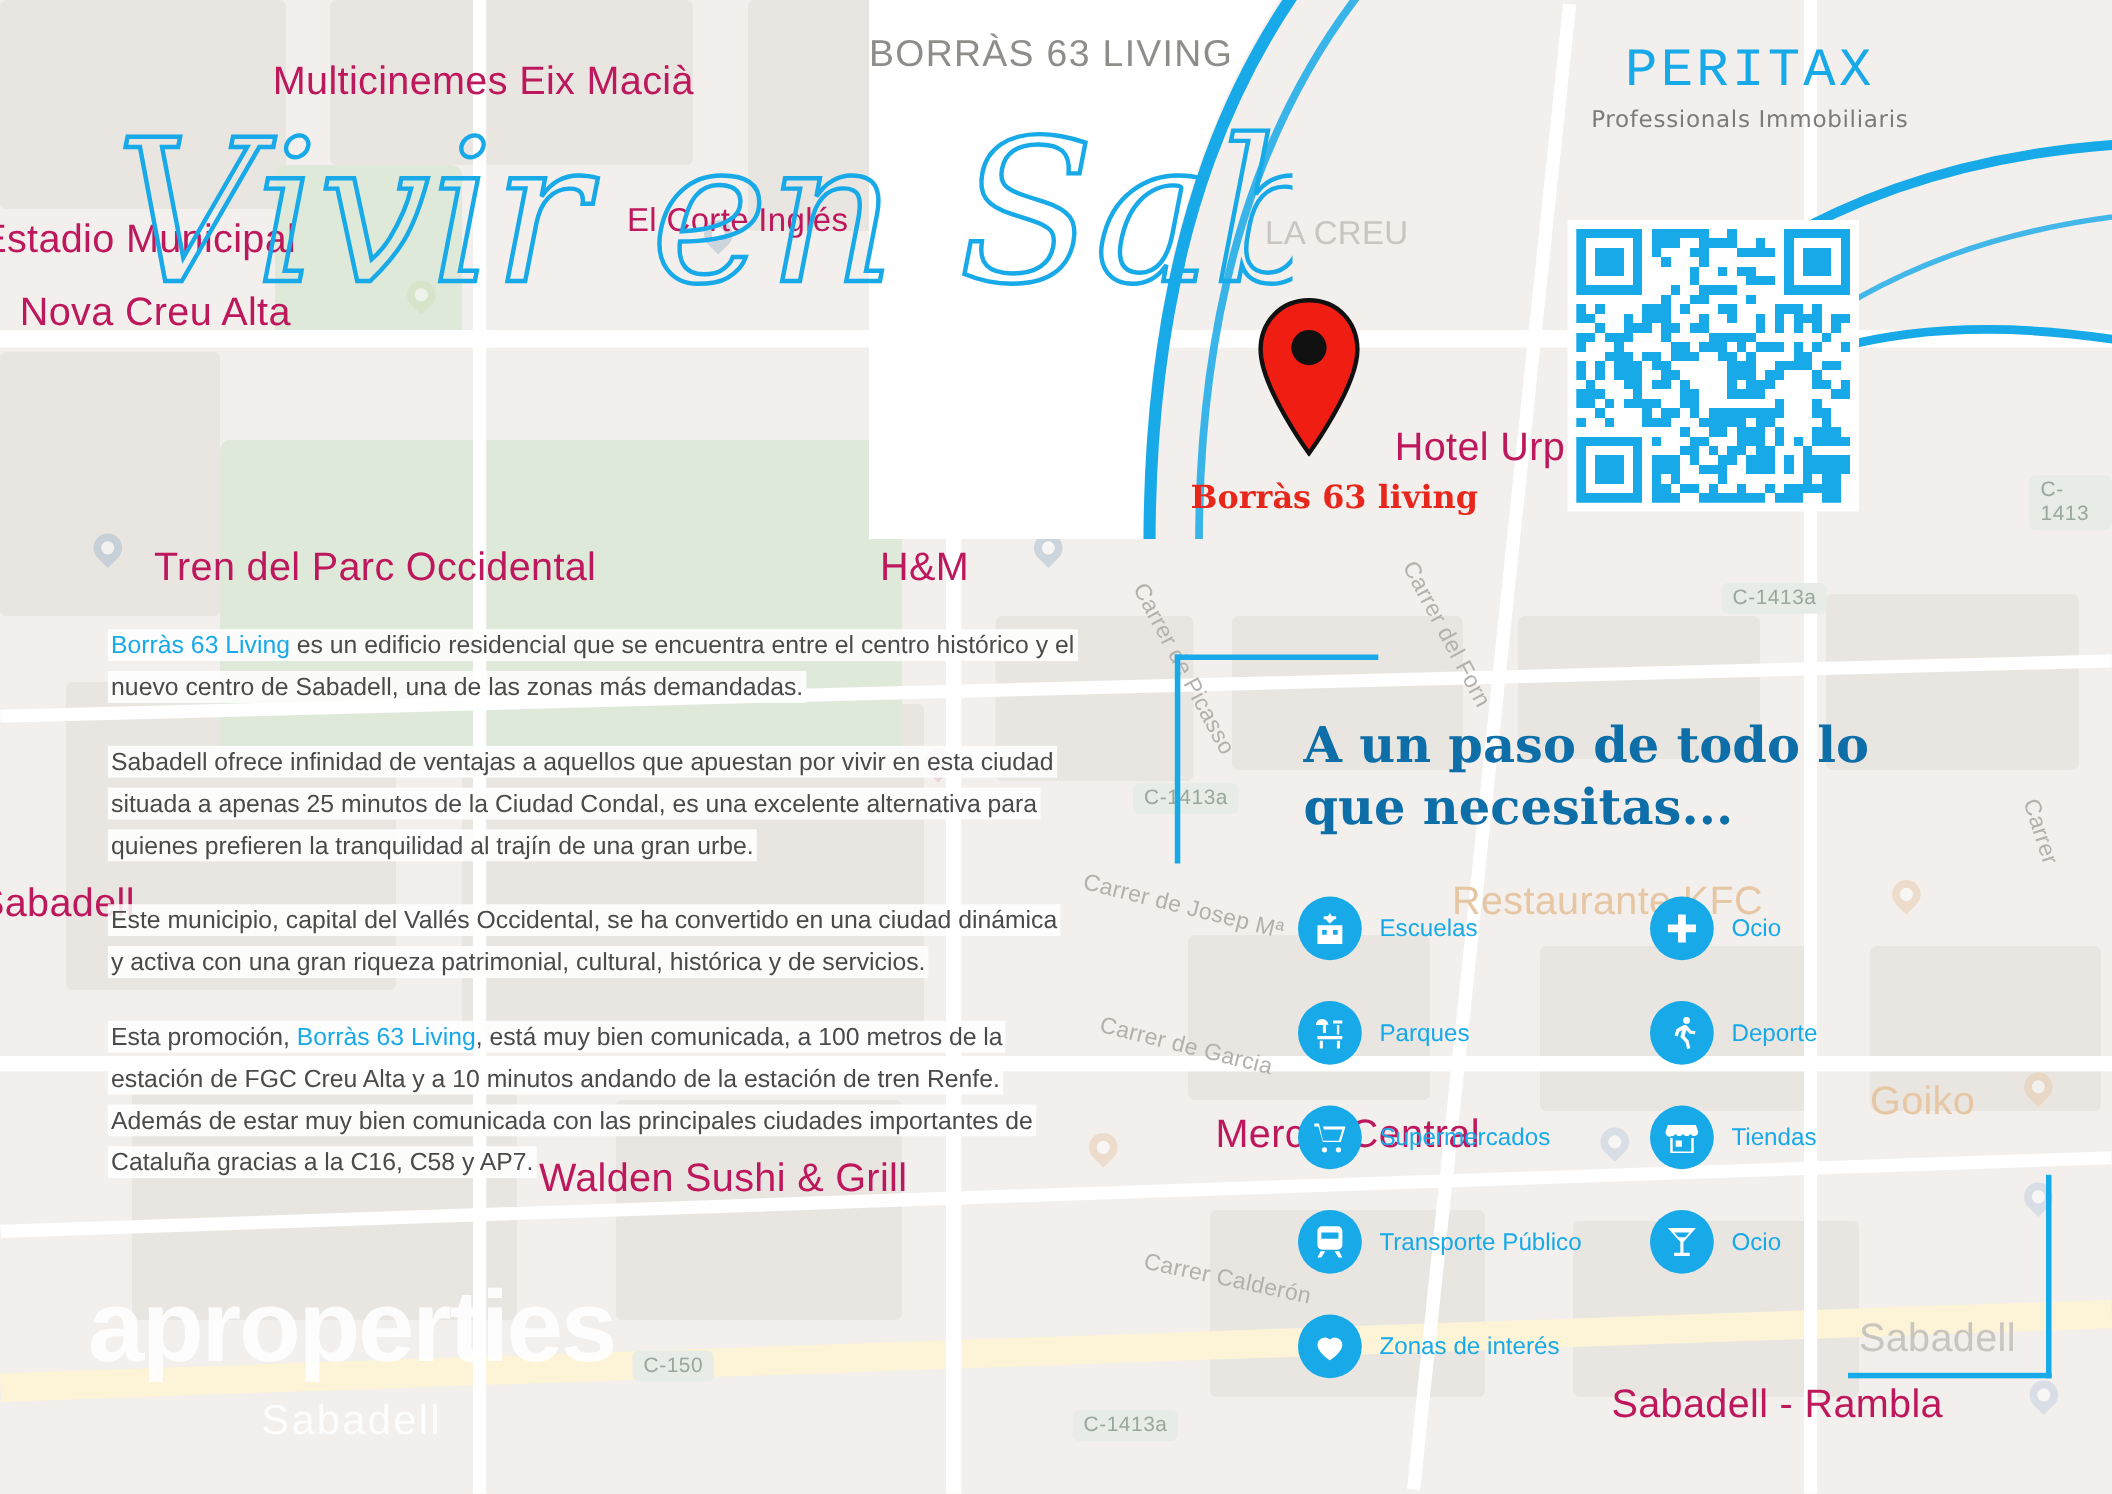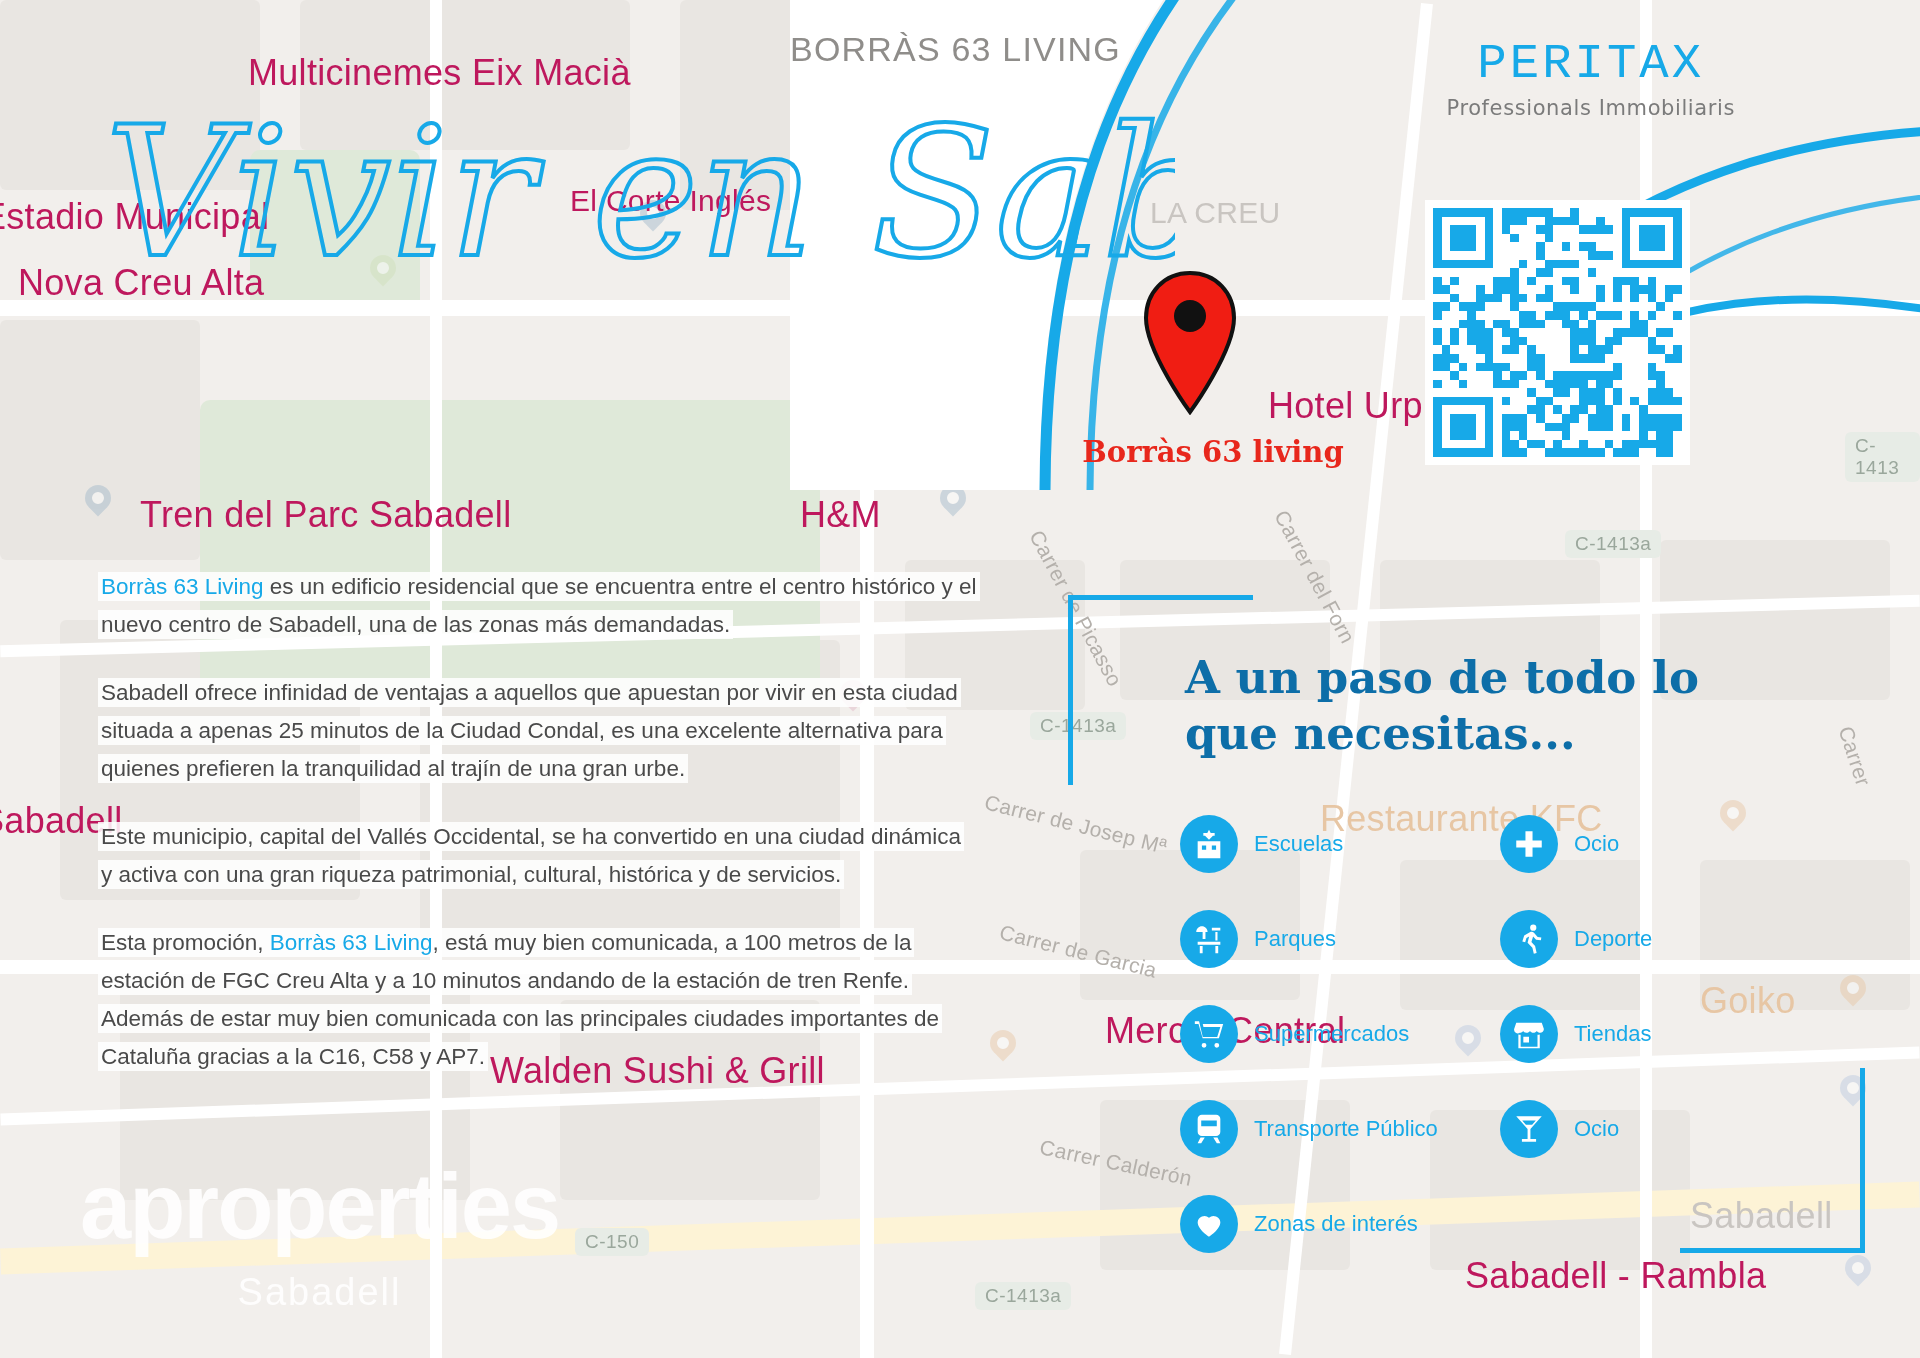--- a/index.html
+++ b/index.html
@@ -171,21 +171,21 @@
     <div class="map-pin" style="left:1845px;top:1255px;background:#b9c9e0;"></div>
     <div class="map-pin" style="left:370px;top:255px;background:#cfe0b9;"></div>
 
     <div id="map-labels">
         <div class="map-label big" style="left: 248px; top: 52px;">Multicinemes Eix Macià</div>
         <div class="map-label big" style="left: -18px; top: 196px;">Estadio Municipal</div>
         <div class="map-label big" style="left: 18px; top: 262px;">Nova Creu Alta</div>
         <div class="map-label " style="left: 570px; top: 184px; text-align: center;">El Corte Inglés</div>
         <div class="map-label grey" style="left: 1150px; top: 196px;">LA CREU</div>
         <div class="map-label big" style="left: 1268px; top: 385px;">Hotel Urpí</div>
-        <div class="map-label big" style="left: 140px; top: 494px;">Tren del Parc Sabadell</div>
+        <div class="map-label big" style="left: 140px; top: 494px;">Tren del Parc Occidental</div>
         <div class="map-label big" style="left: 800px; top: 494px;">H&amp;M</div>
         <div class="map-label big orange" style="left: 1320px; top: 798px;">Restaurante KFC</div>
         <div class="map-label big orange" style="left: 1700px; top: 980px;">Goiko</div>
         <div class="map-label big" style="left: 1105px; top: 1010px;">Mercat Central</div>
         <div class="map-label big grey" style="left: 1690px; top: 1195px;">Sabadell</div>
         <div class="map-label big" style="left: 1465px; top: 1255px;">Sabadell - Rambla</div>
         <div class="map-label big" style="left: -20px; top: 800px;">Sabadell</div>
         <div class="map-label big" style="left: 490px; top: 1050px;">Walden Sushi &amp; Grill</div>
       </div>
     <div id="map-roads">

